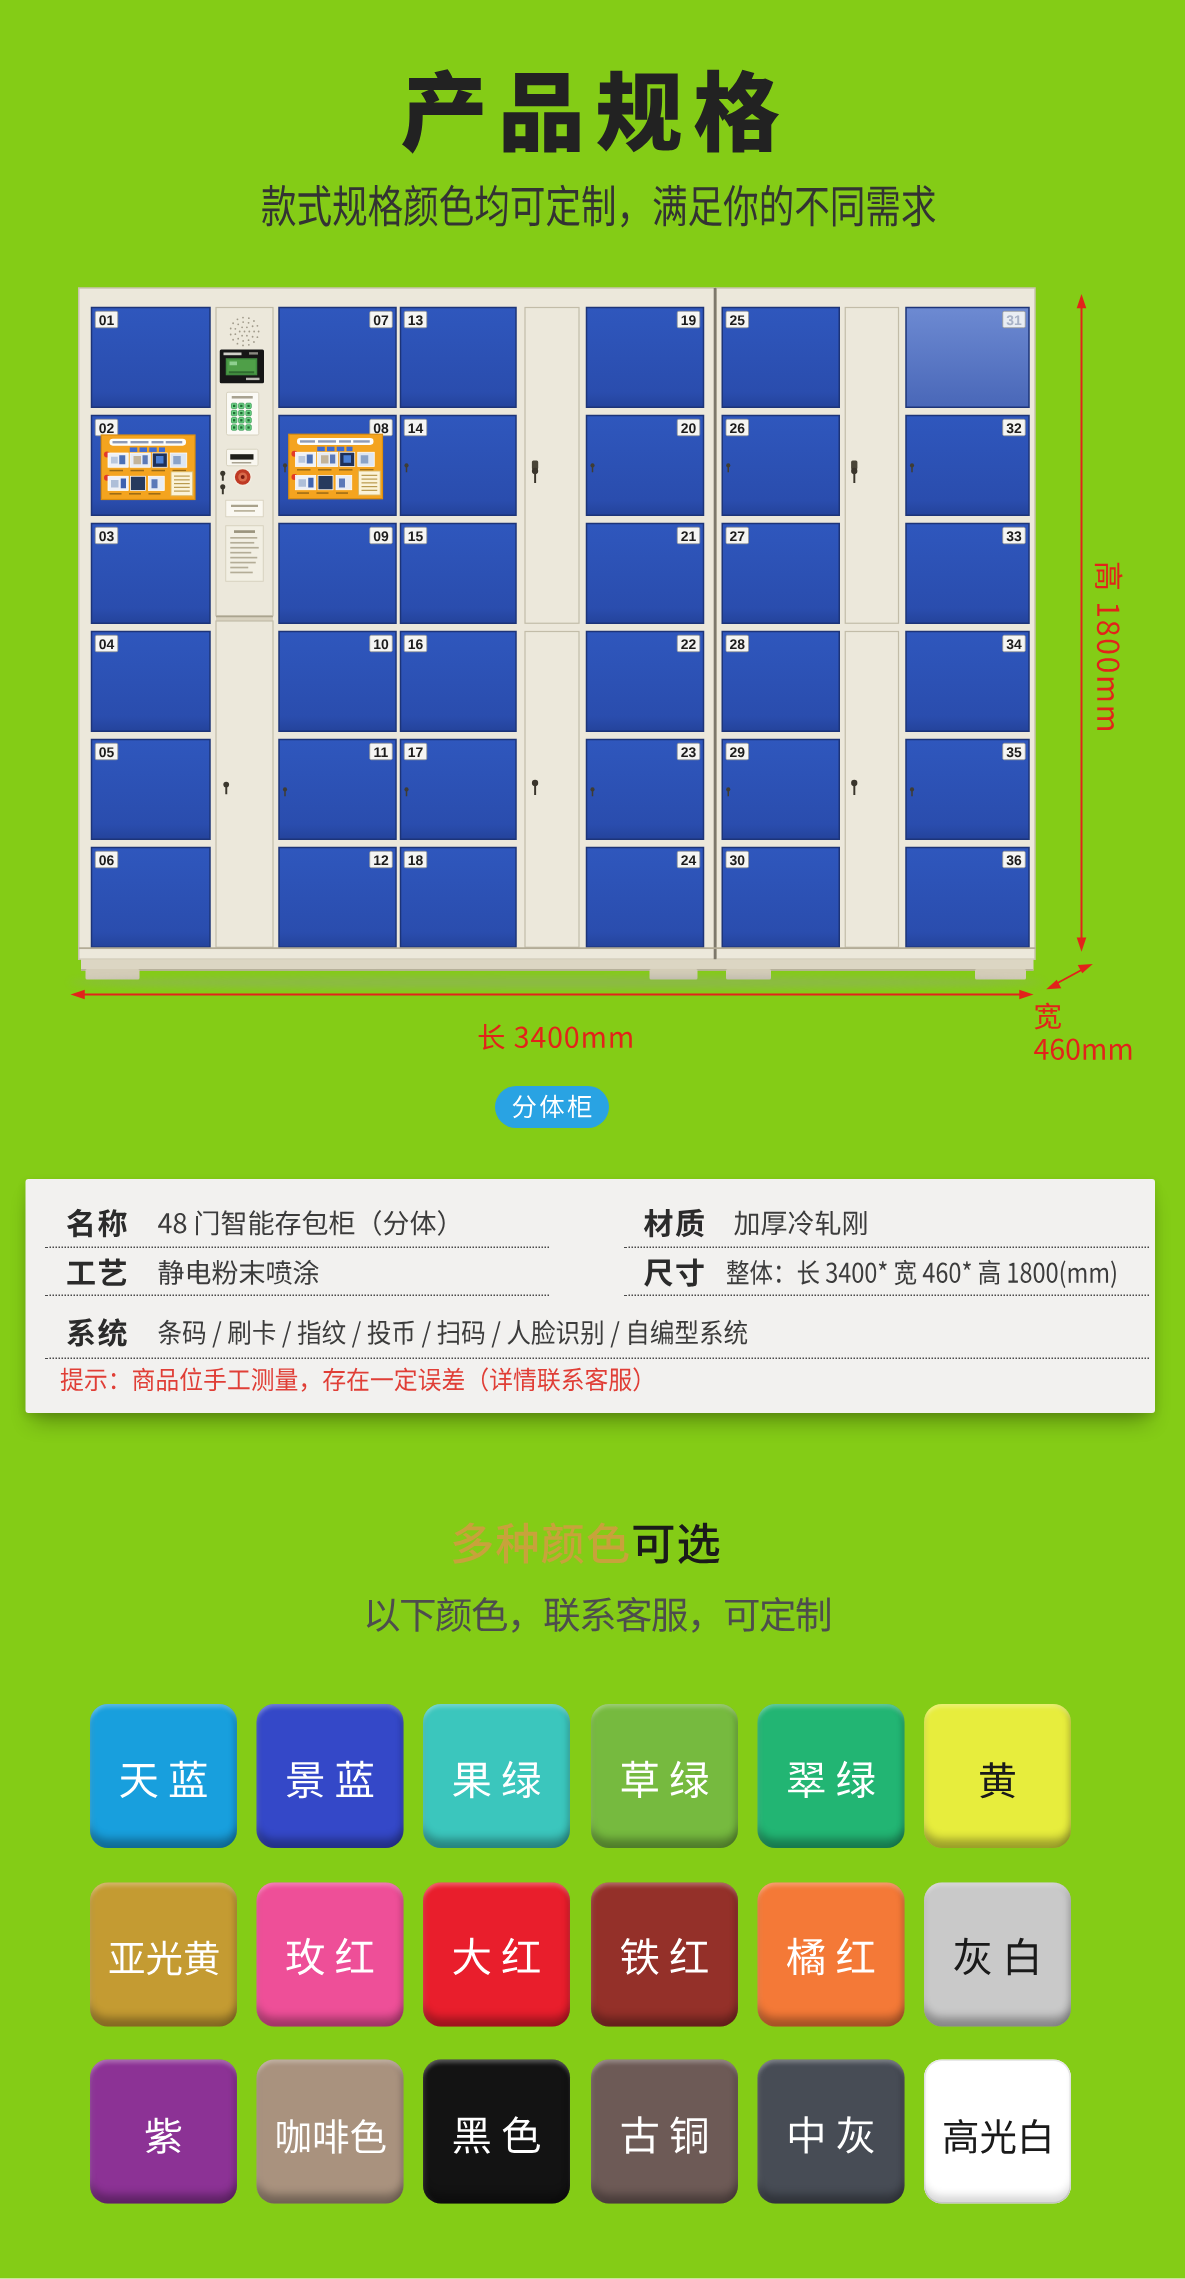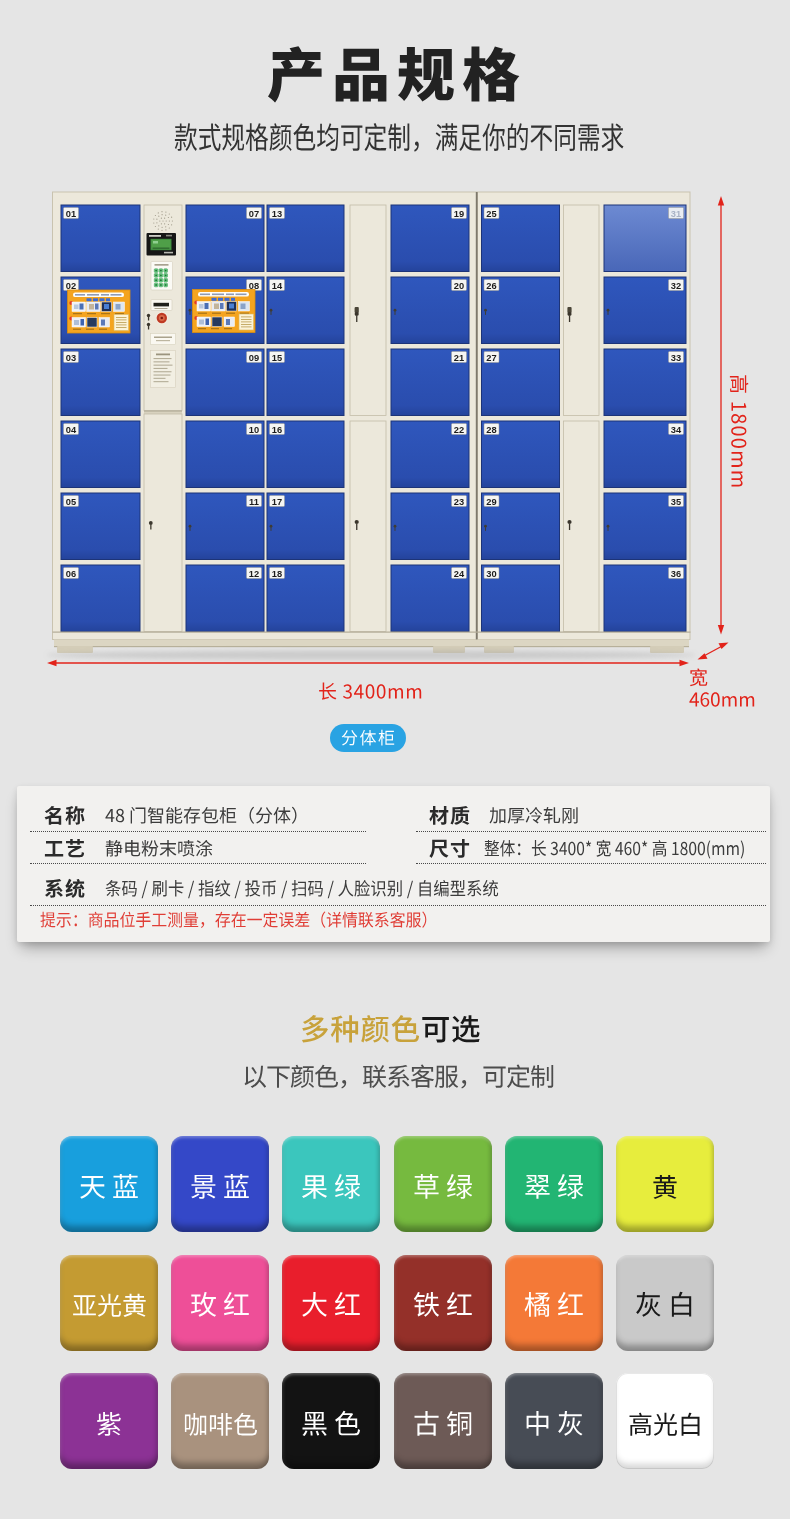--- a/index.html
+++ b/index.html
@@ -1,16 +1,16 @@
 <!DOCTYPE html>
 <html><head><meta charset="utf-8"><title>产品规格</title>
 <style>
 html,body{margin:0;padding:0;background:#fff;}
 body{font-family:"Liberation Sans", sans-serif;}
-#page{position:relative;width:790px;height:1519px;background:#e5e5e5;overflow:hidden;}
+#page{position:relative;width:790px;height:1519px;background:#84cc16;overflow:hidden;}
 .sw{position:absolute;width:98px;height:96px;border-radius:12px;
 box-shadow:inset 0 -8px 6px -2px rgba(0,0,0,.32), inset 0 3px 3px -1px rgba(255,255,255,.30), inset -4px 0 5px -3px rgba(0,0,0,.18), inset 4px 0 4px -3px rgba(255,255,255,.12);}
 .dot{position:absolute;height:0;border-top:1px dotted #4a4a4a;}
 </style></head><body>
 <div id="page">
 
 <svg style="position:absolute;left:266.5px;top:41.4px;" width="262" height="69" viewBox="0 -55.1 262 69">
       <path fill="#222222" d="M22.6 -47.9C23.3 -46.8 24.1 -45.5 24.7 -44.1H5.7V-36.1H18.8L13.7 -33.9C15 -32.1 16.4 -29.7 17.3 -27.7H6V-19.5C6 -13.7 5.6 -5.5 1 0.3C2.9 1.4 6.7 4.7 8.1 6.4C13.7 -0.5 14.8 -11.8 14.8 -19.4H54.6V-27.7H43.4L48 -33.6L39.7 -36.1H53.5V-44.1H34.7C34 -45.9 32.7 -48.3 31.4 -49.9ZM22 -27.7 25.9 -29.4C25.2 -31.4 23.5 -34 21.9 -36.1H38.3C37.4 -33.5 35.9 -30.1 34.5 -27.7Z M84.5 -39.3H103.3V-33.4H84.5ZM76.4 -47.4V-25.3H112V-47.4ZM68.7 -21.2V5.5H76.6V2.7H83.3V5.3H91.7V-21.2ZM76.6 -5.3V-13.2H83.3V-5.3ZM95.8 -21.2V5.5H103.9V2.7H110.9V5.3H119.4V-21.2ZM103.9 -5.3V-13.2H110.9V-5.3Z M156.5 -47.1V-16.2H164.5V-39.9H176.4V-16.2H184.8V-47.1ZM139.9 -49V-41.1H132.9V-33.4H139.9V-30.7L139.9 -27.6H131.8V-19.7H139.3C138.5 -12.9 136.3 -5.7 131 -0.8C133.1 0.5 135.9 3.3 137.1 4.9C141.5 0.5 144.1 -5.2 145.7 -11.1C147.6 -8.4 149.6 -5.5 150.9 -3.3L156.6 -9.3C155.2 -11 149.8 -17.3 147.4 -19.7H155.1V-27.6H147.8L147.9 -30.7V-33.4H154.4V-41.1H147.9V-49ZM166.6 -37.1V-29.1C166.6 -20.2 165.1 -8.4 150.1 -0.6C151.7 0.6 154.4 3.8 155.4 5.4C161.1 2.4 165.1 -1.6 168 -5.8V-3.1C168 2.6 170 4.2 175.1 4.2H178.7C185 4.2 186.2 1.4 186.8 -7.4C185 -7.8 182.2 -9 180.4 -10.3C180.2 -3.8 179.9 -2.1 178.7 -2.1H176.7C175.8 -2.1 175.4 -2.6 175.4 -4.1V-18H173.2C174.1 -21.9 174.4 -25.6 174.4 -28.9V-37.1Z M230 -36.4H237.9C236.8 -34.5 235.5 -32.6 234 -30.9C232.4 -32.7 231.1 -34.5 229.9 -36.2ZM204.5 -49.6V-37.9H197.4V-30.1H203.9C202.3 -23.7 199.4 -16.4 196 -12C197.2 -9.9 199.1 -6.6 199.8 -4.3C201.5 -6.7 203.1 -10 204.5 -13.6V5.5H212.4V-19.7C213.3 -18.2 214.1 -16.6 214.7 -15.4L215.8 -17C217.1 -15.3 218.5 -13.2 219.2 -11.6L221.4 -12.5V5.5H229.2V3.8H239.1V5.3H247.2V-12.9C248.4 -15 250.7 -18.3 252.4 -20C247.7 -21.2 243.5 -23.3 240 -25.8C243.7 -30.1 246.6 -35.3 248.5 -41.4L243.2 -43.8L241.8 -43.5H234.2C234.8 -44.8 235.4 -46.1 235.9 -47.4L227.9 -49.6C225.8 -44.1 222.4 -38.8 218.3 -34.8V-37.9H212.4V-49.6ZM229.2 -3.4V-9.5H239.1V-3.4ZM229.3 -16.5C231.1 -17.6 232.8 -18.9 234.4 -20.2C236.1 -18.9 237.8 -17.6 239.7 -16.5ZM225.3 -30.2C226.3 -28.7 227.5 -27.2 228.7 -25.8C225.4 -23.1 221.6 -21 217.4 -19.4L219.1 -21.7C218.1 -22.9 213.9 -28 212.4 -29.4V-30.1H218C219.5 -28.9 221 -27.4 221.8 -26.6C223 -27.6 224.2 -28.9 225.3 -30.2Z"></path>
     </svg>
 

